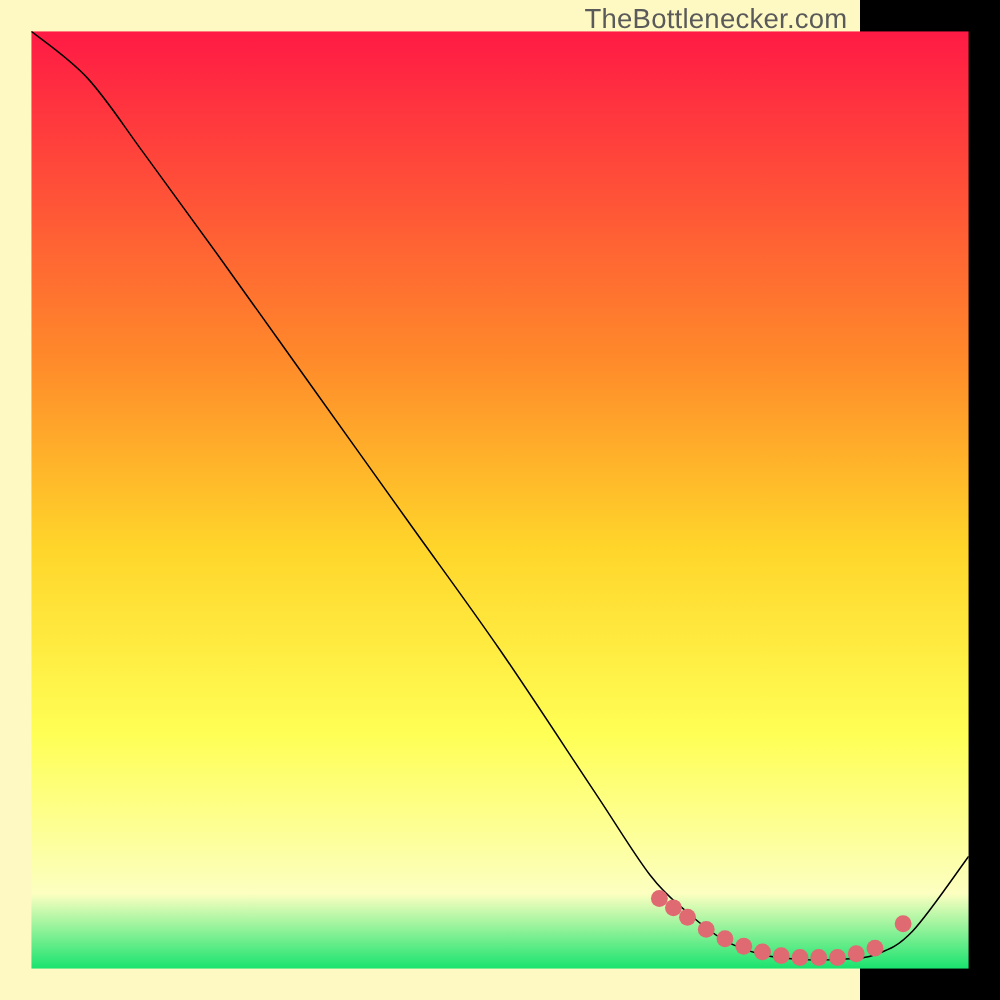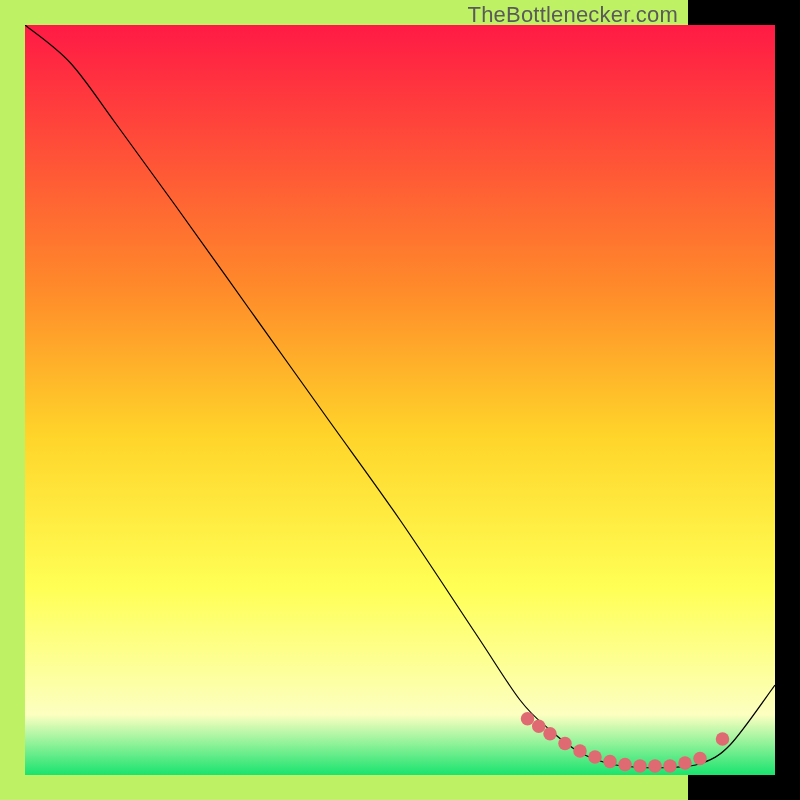--- a/index.html
+++ b/index.html
@@ -8,21 +8,21 @@
     width: 800px;
     height: 800px;
     background: #000;
     overflow: hidden;
     font-family: Arial, Helvetica, sans-serif;
   }
   .stage {
     position: relative;
     width: 688px;
     height: 800px;
-    background: #bef264;
+    background: #fef9c3;
   }
   .watermark {
     position: absolute;
     top: 2px;
     right: 10px;
     color: #5a5a5a;
     font-size: 22px;
     font-weight: 500;
     letter-spacing: 0.2px;
     z-index: 5;

